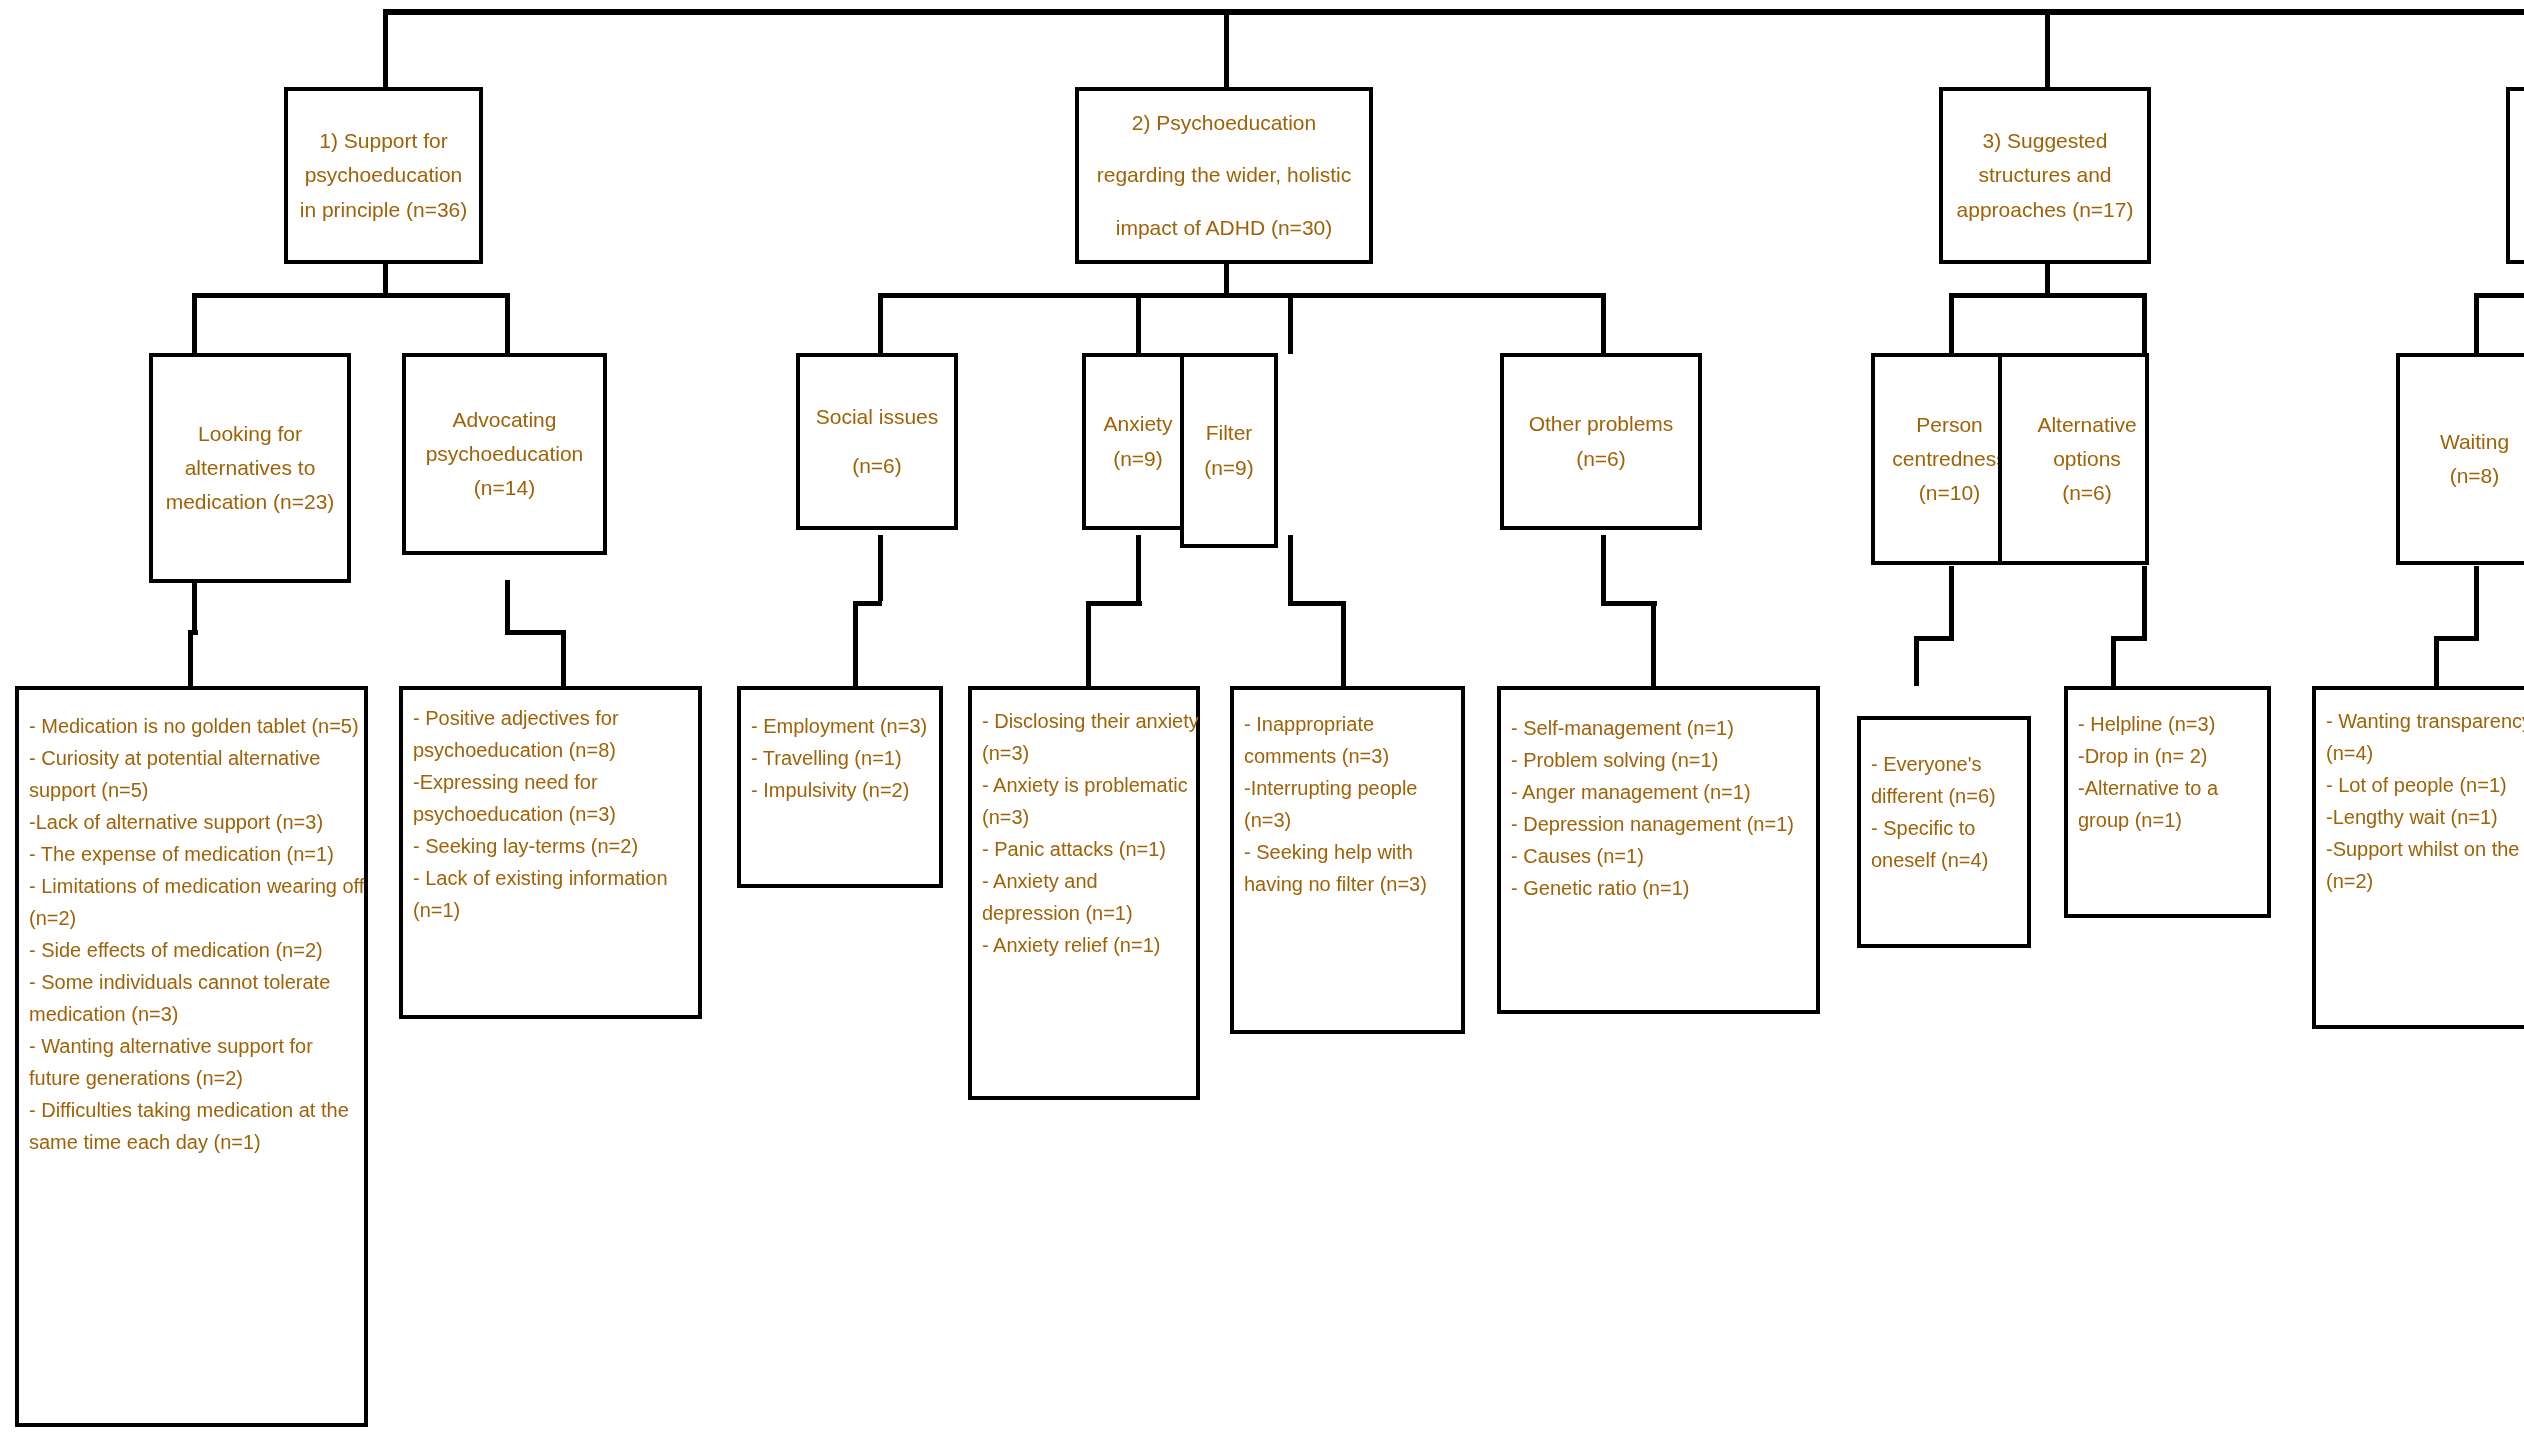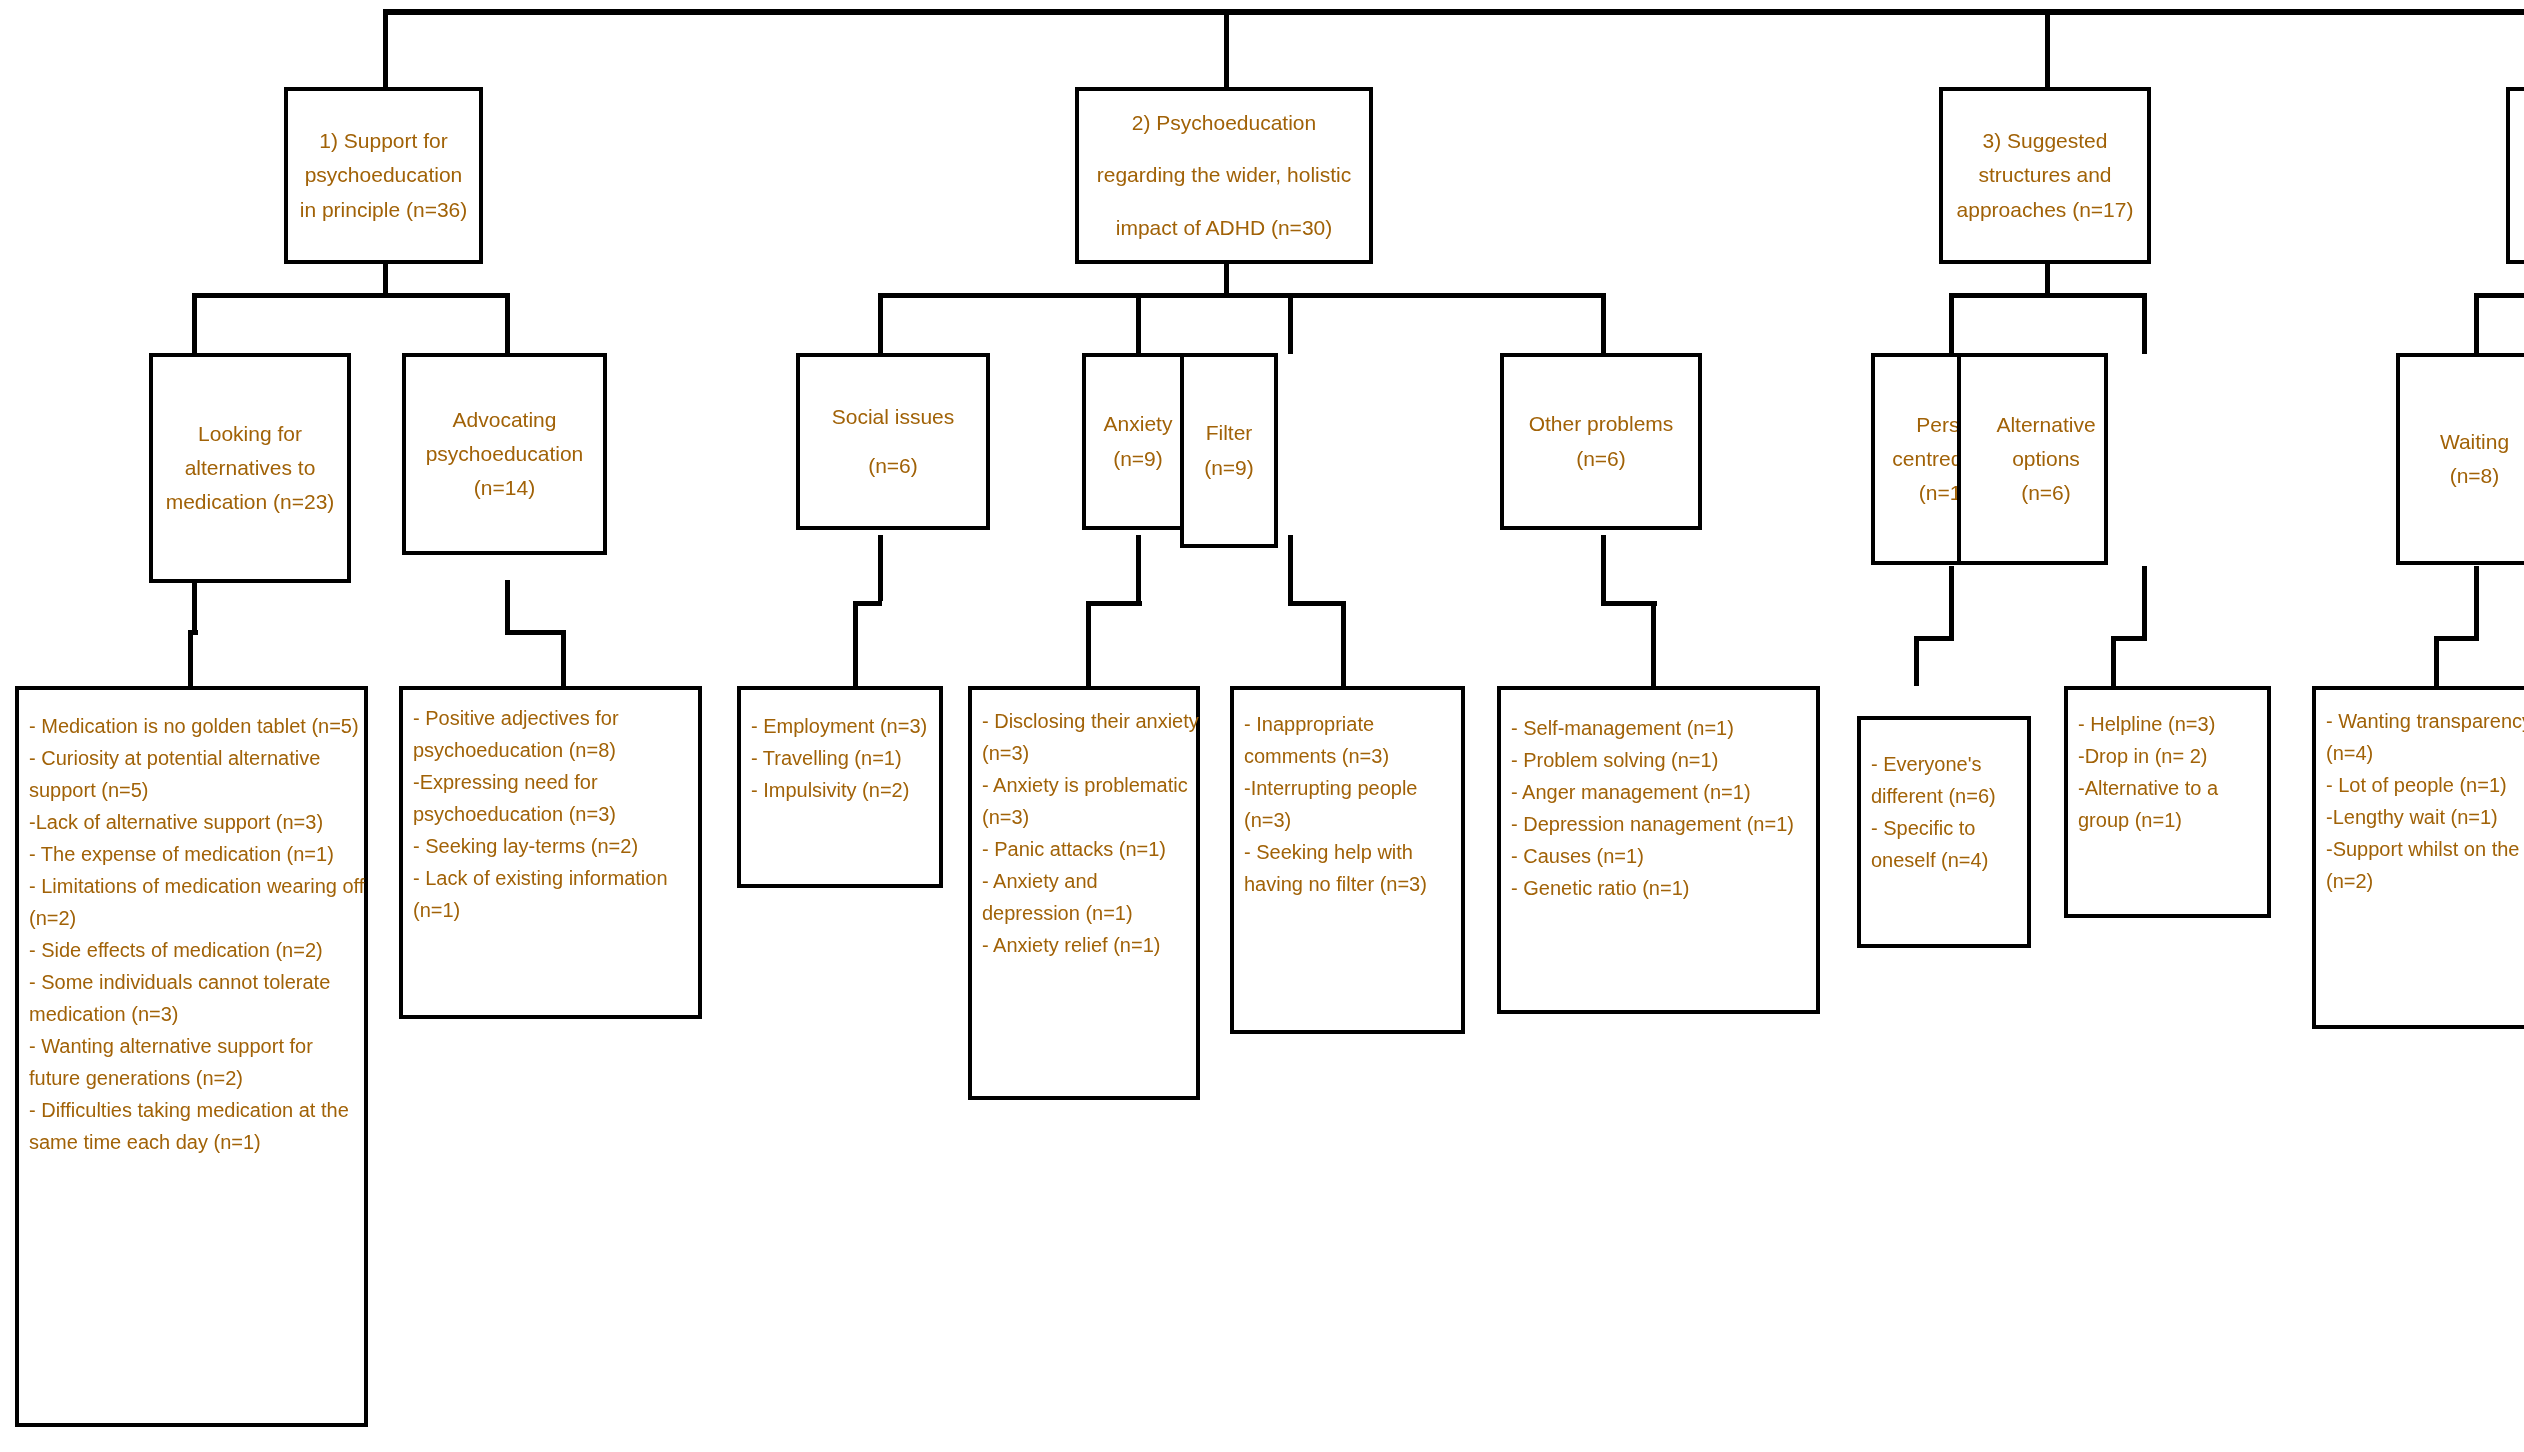--- a/index.html
+++ b/index.html
@@ -133,21 +133,21 @@
     <span class="ln">alternatives to</span>
     <span class="ln">medication (n=23)</span>
   </div>
 
   <div class="node center t2" style="left:402px;top:353px;width:205px;height:202px;">
     <span class="ln">Advocating</span>
     <span class="ln">psychoeducation</span>
     <span class="ln">(n=14)</span>
   </div>
 
-  <div class="node center t2" style="left:796px;top:353px;width:194px;height:177px;gap:14px;">
+  <div class="node center t2" style="left:796px;top:353px;width:162px;height:177px;gap:14px;">
     <span class="ln">Social issues</span>
     <span class="ln">(n=6)</span>
   </div>
 
   <div class="node center t2" style="left:1082px;top:353px;width:112px;height:177px;">
     <span class="ln">Anxiety</span>
     <span class="ln">(n=9)</span>
   </div>
 
   <div class="node center t2" style="left:1180px;top:353px;width:98px;height:195px;">
@@ -159,21 +159,21 @@
     <span class="ln">Other problems</span>
     <span class="ln">(n=6)</span>
   </div>
 
   <div class="node center t2" style="left:1871px;top:353px;width:157px;height:212px;align-items:flex-end;">
     <span class="ln">Person</span>
     <span class="ln">centredness</span>
     <span class="ln">(n=10)</span>
   </div>
 
-  <div class="node center t2" style="left:1957px;top:353px;width:151px;height:212px;padding-left:27px;">
+  <div class="node center t2" style="left:1998px;top:353px;width:151px;height:212px;padding-left:27px;">
     <span class="ln">Alternative</span>
     <span class="ln">options (n=6)</span>
   </div>
 
   <div class="node center t2" style="left:2396px;top:353px;width:157px;height:212px;">
     <span class="ln">Waiting</span>
     <span class="ln">(n=8)</span>
   </div>
 
   <div class="node listbox t3" style="left:15px;top:686px;width:353px;height:741px;padding:20px 3px;">

